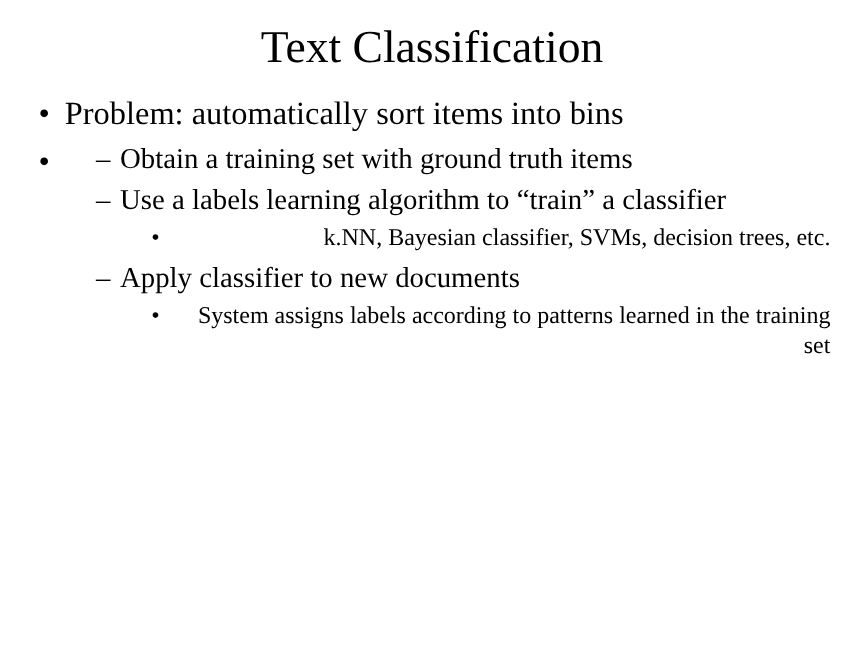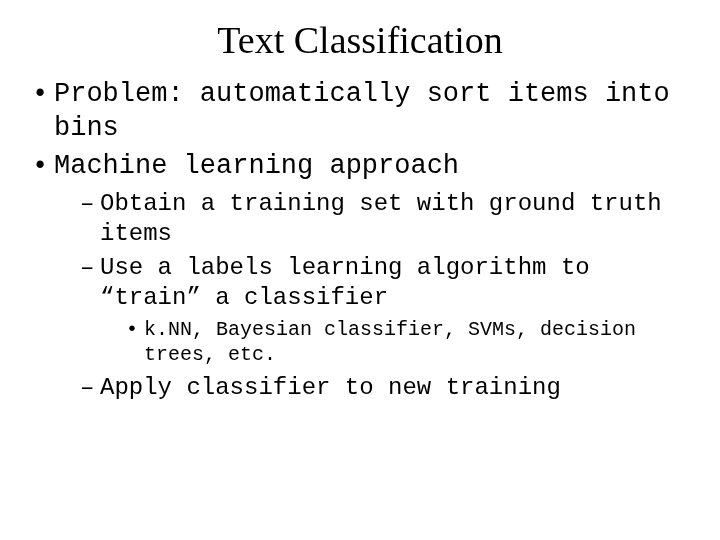--- a/index.html
+++ b/index.html
@@ -20,21 +20,20 @@
   .title {
     text-align: center;
     font-size: 38px;
     font-weight: 400;
     margin: 6px 0 16px 0;
   }
   ul.level1 {
     list-style: none;
     margin: 0;
     padding: 0;
-    font-family: Liberation Mono, monospace;
   }
   ul.level1 > li {
     position: relative;
     font-size: 27px;
     line-height: 1.25;
     padding-left: 26px;
     margin: 0 0 4px 0;
   }
   ul.level1 > li::before {
     content: "•";
@@ -65,53 +64,58 @@
     list-style: none;
     margin: 4px 0 6px 0;
     padding: 0 0 0 26px;
   }
   ul.level3 > li {
     position: relative;
     font-size: 20px;
     line-height: 1.25;
     padding-left: 18px;
     margin: 0 0 4px 0;
+    text-align: right;
   }
   ul.level3 > li::before {
     content: "•";
     position: absolute;
     left: 0;
     top: 0;
     font-size: 20px;
   }
 </style>
 </head>
 <body>
 
 <div class="slide">
   <div class="title">Text Classification</div>
 
   <ul class="level1">
     <li>
       <span>Problem: automatically sort items into bins</span>
     </li>
     <li>
-      <span>Machine learning approach</span>
 
       <ul class="level2">
         <li>
           <span>Obtain a training set with ground truth items</span>
         </li>
         <li>
           <span>Use a labels learning algorithm to “train” a classifier</span>
           <ul class="level3">
             <li>
               <span>k.NN, Bayesian classifier, SVMs, decision trees, etc.</span>
             </li>
           </ul>
         </li>
         <li>
-          <span>Apply classifier to new training</span>
+          <span>Apply classifier to new documents</span>
+          <ul class="level3">
+            <li>
+              <span>System assigns labels according to patterns learned in the training set</span>
+            </li>
+          </ul>
         </li>
       </ul>
     </li>
   </ul>
 </div>
 
 </body></html>

